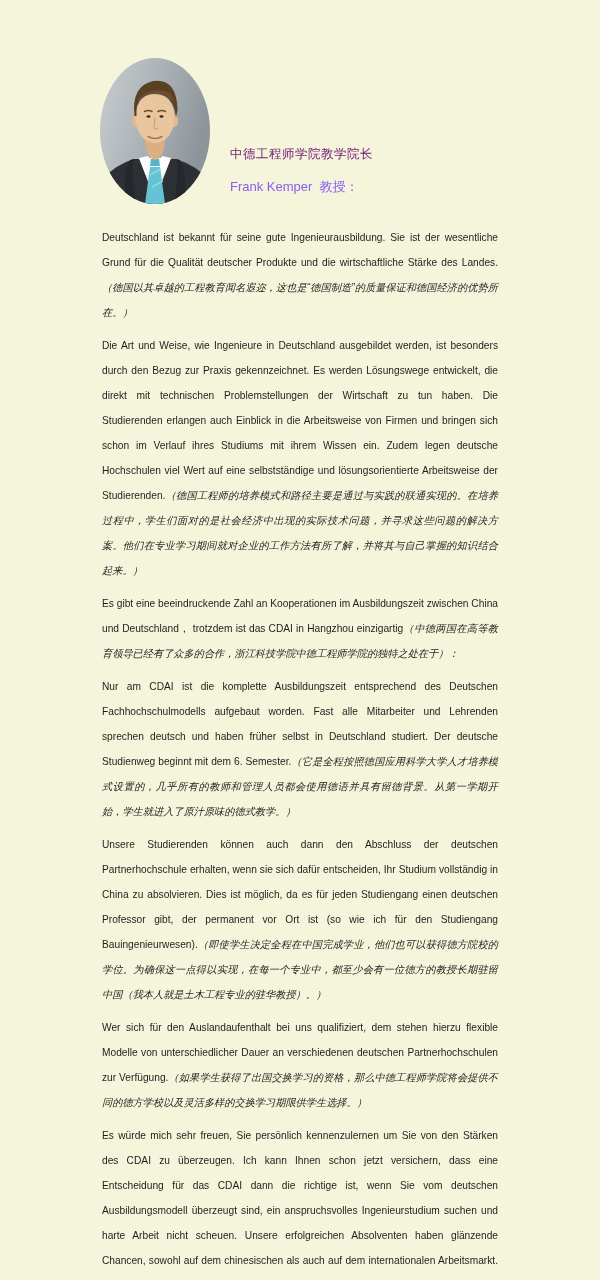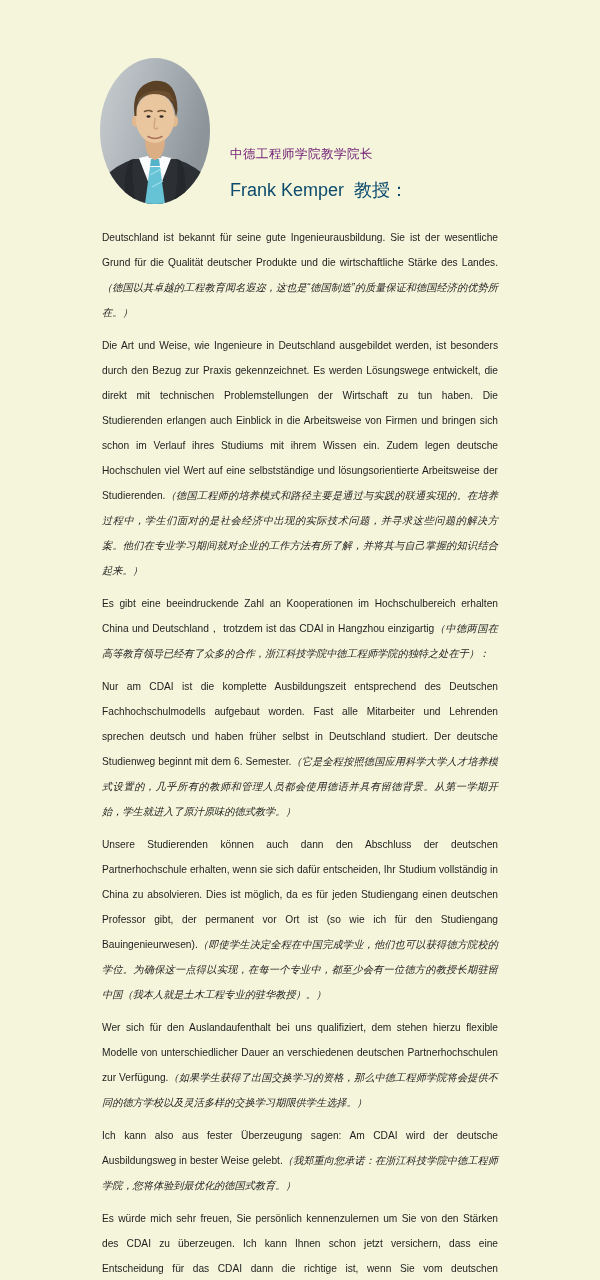--- a/index.html
+++ b/index.html
@@ -33,22 +33,22 @@
     top: 146px;
     font-size: 12.5px;
     letter-spacing: 0.5px;
     color: #701a75;
     white-space: pre;
   }
   .prof-name {
     position: absolute;
     left: 230px;
     top: 178px;
-    font-size: 18px;
-    color: #0c4a6e;
+    font-size: 13px;
+    color: #8b5cf6;
     white-space: pre;
   }
   .letter-body {
     position: absolute;
     left: 94px;
     top: 217px;
     width: 412px;
     font-size: 10.2px;
     line-height: 25px;
     text-align: justify;
@@ -114,19 +114,18 @@
     </g>
   </svg>
 </div>
 
 <div class="dean-title">中德工程师学院教学院长</div>
 <div class="prof-name">Frank Kemper  教授：</div>
 
 <div class="letter-body">
   <p><span class="de">Deutschland ist bekannt für seine gute Ingenieurausbildung. Sie ist der wesentliche Grund für die Qualität deutscher Produkte und die wirtschaftliche Stärke des Landes.</span><span class="zh">（德国以其卓越的工程教育闻名遐迩，这也是“德国制造”的质量保证和德国经济的优势所在。）</span></p>
   <p><span class="de">Die Art und Weise, wie Ingenieure in Deutschland ausgebildet werden, ist besonders durch den Bezug zur Praxis gekennzeichnet. Es werden Lösungswege entwickelt, die direkt mit technischen Problemstellungen der Wirtschaft zu tun haben. Die Studierenden erlangen auch Einblick in die Arbeitsweise von Firmen und bringen sich schon im Verlauf ihres Studiums mit ihrem Wissen ein. Zudem legen deutsche Hochschulen viel Wert auf eine selbstständige und lösungsorientierte Arbeitsweise der Studierenden.</span><span class="zh">（德国工程师的培养模式和路径主要是通过与实践的联通实现的。在培养过程中，学生们面对的是社会经济中出现的实际技术问题，并寻求这些问题的解决方案。他们在专业学习期间就对企业的工作方法有所了解，并将其与自己掌握的知识结合起来。）</span></p>
-  <p><span class="de">Es gibt eine beeindruckende Zahl an Kooperationen im Hochschulbereich erhalten China und Deutschland， trotzdem ist das CDAI in Hangzhou einzigartig</span><span class="zh">（中德两国在高等教育领导已经有了众多的合作，浙江科技学院中德工程师学院的独特之处在于）：</span></p>
+  <p><span class="de">Es gibt eine beeindruckende Zahl an Kooperationen im Ausbildungszeit zwischen China und Deutschland， trotzdem ist das CDAI in Hangzhou einzigartig</span><span class="zh">（中德两国在高等教育领导已经有了众多的合作，浙江科技学院中德工程师学院的独特之处在于）：</span></p>
   <p><span class="de">Nur am CDAI ist die komplette Ausbildungszeit entsprechend des Deutschen Fachhochschulmodells aufgebaut worden. Fast alle Mitarbeiter und Lehrenden sprechen deutsch und haben früher selbst in Deutschland studiert. Der deutsche Studienweg beginnt mit dem 6. Semester.</span><span class="zh">（它是全程按照德国应用科学大学人才培养模式设置的，几乎所有的教师和管理人员都会使用德语并具有留德背景。从第一学期开始，学生就进入了原汁原味的德式教学。）</span></p>
   <p><span class="de">Unsere Studierenden können auch dann den Abschluss der deutschen Partnerhochschule erhalten, wenn sie sich dafür entscheiden, Ihr Studium vollständig in China zu absolvieren. Dies ist möglich, da es für jeden Studiengang einen deutschen Professor gibt, der permanent vor Ort ist (so wie ich für den Studiengang Bauingenieurwesen).</span><span class="zh">（即使学生决定全程在中国完成学业，他们也可以获得德方院校的学位。为确保这一点得以实现，在每一个专业中，都至少会有一位德方的教授长期驻留中国（我本人就是土木工程专业的驻华教授）。）</span></p>
   <p><span class="de">Wer sich für den Auslandaufenthalt bei uns qualifiziert, dem stehen hierzu flexible Modelle von unterschiedlicher Dauer an verschiedenen deutschen Partnerhochschulen zur Verfügung.</span><span class="zh">（如果学生获得了出国交换学习的资格，那么中德工程师学院将会提供不同的德方学校以及灵活多样的交换学习期限供学生选择。）</span></p>
-  <p><span class="de">Ich kann also aus fester Überzeugung sagen: Am CDAI wird der deutsche Ausbildungsweg in bester Weise gelebt.</span><span class="zh">（我郑重向您承诺：在浙江科技学院中德工程师学院，您将体验到最优化的德国式教育。）</span></p>
   <p><span class="de">Es würde mich sehr freuen, Sie persönlich kennenzulernen um Sie von den Stärken des CDAI zu überzeugen. Ich kann Ihnen schon jetzt versichern, dass eine Entscheidung für das CDAI dann die richtige ist, wenn Sie vom deutschen Ausbildungsmodell überzeugt sind, ein anspruchsvolles Ingenieurstudium suchen und harte Arbeit nicht scheuen. Unsere erfolgreichen Absolventen haben glänzende Chancen, sowohl auf dem chinesischen als auch auf dem internationalen Arbeitsmarkt.</span><span class="zh">（我期待与您相识于此，并以事实向您展示浙江科技学院中德工程师学院的众多优势。我可以向您保证的是，如果您青睐德国的人才培养模式、并钟情于工科专业、同时勇于接受挑战，那么浙江科技学院中德工程师学院将无愧于您的绝世之选。无论是中国国内还是国际的就业市场中，我们的毕业生将成为机会女神眷顾的骄子。）</span></p>
 </div>
 
 </body></html>

